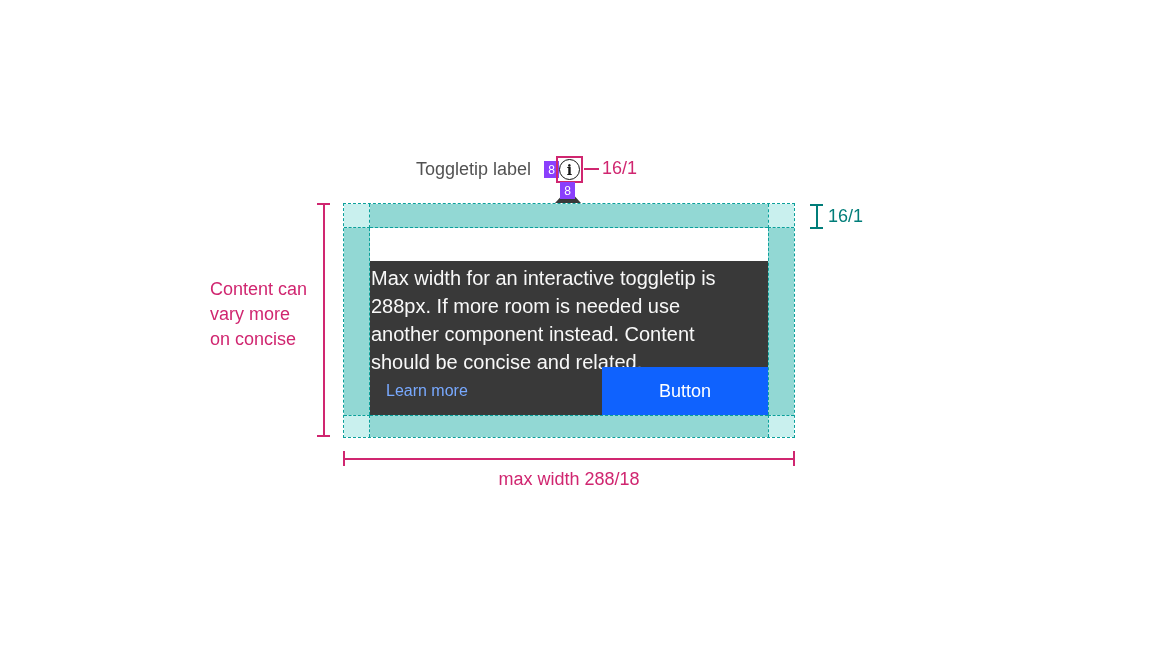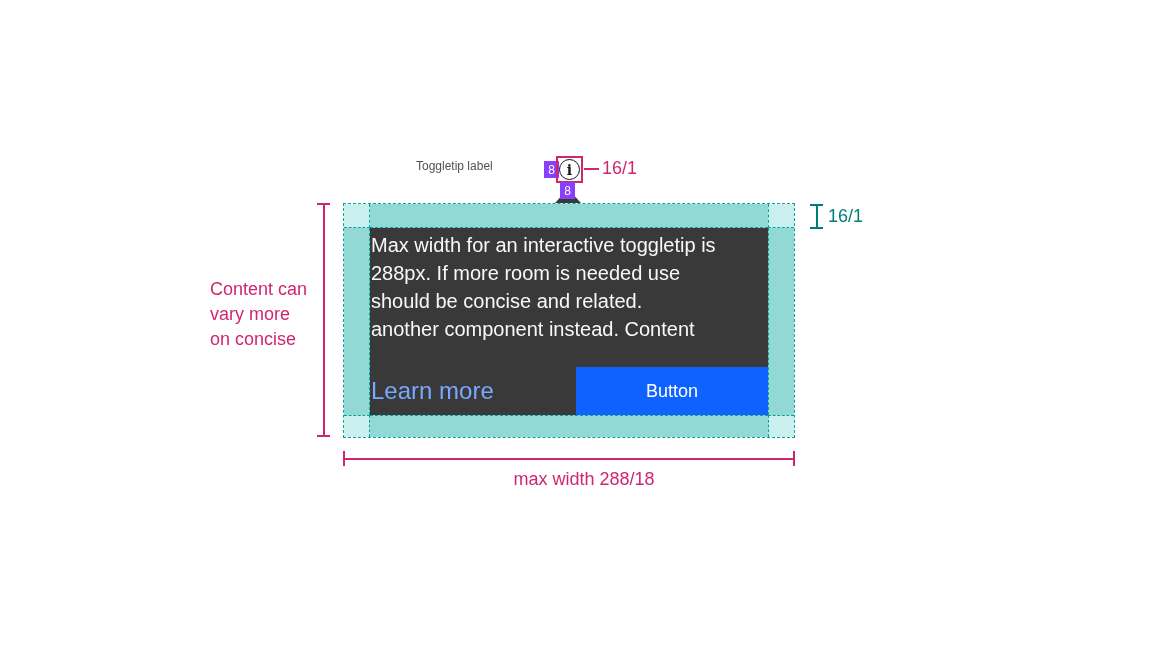--- a/index.html
+++ b/index.html
@@ -11,21 +11,21 @@
     width: 1152px;
     height: 648px;
     background: #ffffff;
     overflow: hidden;
   }
 
   
   .trigger-label {
     position: absolute;
     left: 416px; top: 159px;
-    font-size: 12px;
+    font-size: 18px;
     color: #525252;
     white-space: nowrap;
   }
   .badge {
     position: absolute;
     width: 15px; height: 17px;
     background: #8a3ffc;
     color: #ffffff;
     font-size: 12px;
     display: flex; align-items: center; justify-content: center;
@@ -95,44 +95,45 @@
   .cell-medium { background: #92d8d4; }
   .b-r { border-right: 1.5px dashed #0ba09b; }
   .b-l { border-left: 1.5px dashed #0ba09b; }
   .b-b { border-bottom: 1.5px dashed #0ba09b; }
   .b-t { border-top: 1.5px dashed #0ba09b; }
 
   .tooltip-body {
     position: relative;
     background: #393939;
     overflow: hidden;
+    margin-top: 33px;
   }
   .body-text {
     padding: 3px 0 0 1px;
     color: #f8f8f8;
     font-size: 20px;
     line-height: 28px;
   }
   .body-line { white-space: nowrap; }
   .tooltip-footer {
     position: absolute;
     left: 0; right: 0; bottom: 0;
     height: 48px;
     display: flex; align-items: center;
   }
   .learn-more {
     color: #78a9ff;
-    font-size: 24px;
+    font-size: 16px;
     text-decoration: none;
-    padding-left: 1px;
+    padding-left: 16px;
   }
   .action-button {
     position: absolute;
     right: 0; bottom: 0;
-    width: 192px; height: 48px;
+    width: 166px; height: 48px;
     background: #0f62fe;
     border: none;
     color: #ffffff;
     font-family: "Liberation Sans", "DejaVu Sans", sans-serif;
     font-size: 18px;
     display: flex; align-items: center; justify-content: center;
     cursor: pointer;
   }
 
   
@@ -150,21 +151,21 @@
   .left-ibeam .tick-top { top: 0; }
   .left-ibeam .tick-bottom { bottom: 0; }
 
   .bottom-measure { position: absolute; left: 343px; top: 451px; width: 452px; height: 15px; }
   .bottom-measure .line { position: absolute; left: 0; right: 0; top: 7px; height: 1.6px; background: #d02670; }
   .bottom-measure .tick-left, .bottom-measure .tick-right { position: absolute; top: 0; width: 1.6px; height: 15px; background: #d02670; }
   .bottom-measure .tick-left { left: 0; }
   .bottom-measure .tick-right { right: 0; }
   .max-width-label {
     position: absolute;
-    left: 358px; top: 469px;
+    left: 343px; top: 469px;
     width: 452px;
     text-align: center;
     color: #d02670;
     font-size: 18px;
   }
 
   
   .right-ibeam { position: absolute; left: 810px; top: 204px; width: 13px; height: 25px; }
   .right-ibeam .stem { position: absolute; left: 6px; top: 0; width: 1.6px; height: 100%; background: #007d79; }
   .right-ibeam .tick-top, .right-ibeam .tick-bottom { position: absolute; left: 0; width: 13px; height: 1.6px; background: #007d79; }
@@ -197,22 +198,22 @@
   <div class="spec-grid">
     <div class="cell-light b-r b-b"></div>
     <div class="cell-medium b-b"></div>
     <div class="cell-light b-l b-b"></div>
 
     <div class="cell-medium b-r"></div>
     <div class="tooltip-body">
       <div class="body-text">
         <div class="body-line">Max width for an interactive toggletip is</div>
         <div class="body-line">288px. If more room is needed use</div>
+        <div class="body-line">another component instead. Content</div>
         <div class="body-line">should be concise and related.</div>
-        <div class="body-line">another component instead. Content</div>
       </div>
       <div class="tooltip-footer">
         <a href="#" class="learn-more">Learn more</a>
         <button class="action-button">Button</button>
       </div>
     </div>
     <div class="cell-medium b-l"></div>
 
     <div class="cell-light b-r b-t"></div>
     <div class="cell-medium b-t"></div>

